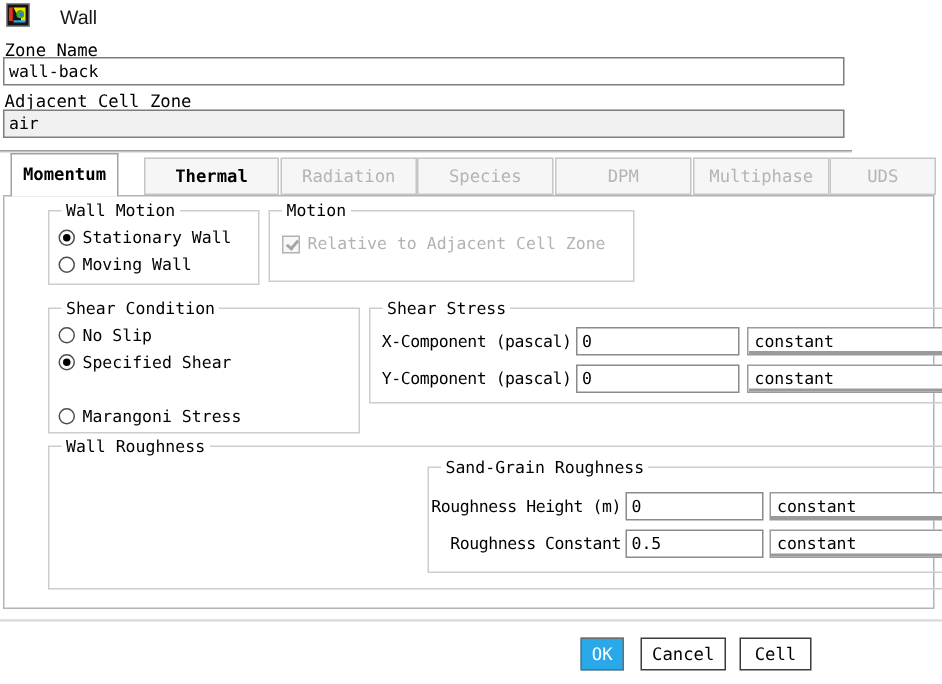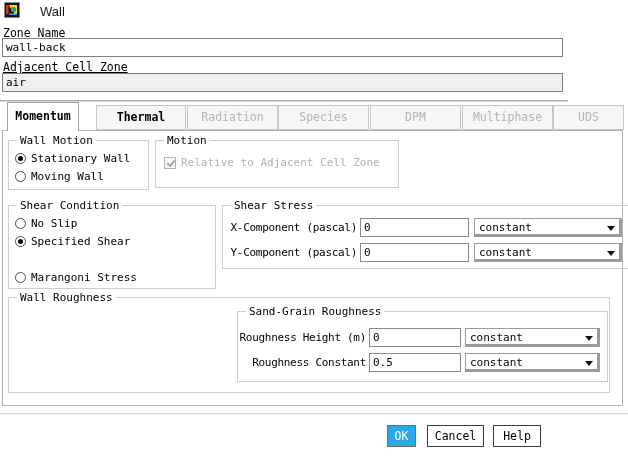--- a/index.html
+++ b/index.html
@@ -26,21 +26,21 @@
   .tab.active { top:102px; height:29px; background:#fff; border:1px solid #a2a2a2; border-bottom:none;
                 line-height:26px; z-index:3; }
   .t0{left:7px;width:72px;} .t1{left:96px;width:90px;} .t2{left:187px;width:91px;}
   .t3{left:278px;width:91px;} .t4{left:370px;width:91px;} .t5{left:462px;width:91px;}
   .t6{left:553px;width:71px;}
 
   
   .pane { position:absolute; left:2px; top:130px; width:621px; height:276px; border:1px solid #b3b3b3;
           background:#fff; z-index:2; }
 
-  .group { position:absolute; border:1px solid #cdcdcd; }
+  .group { position:absolute; border:1px solid #cdcdcd;margin-left:24px; }
   .legend { position:absolute; top:-7px; left:8px; background:#fff; padding:0 3px; line-height:13px;
             font-size:11px; color:#000; white-space:nowrap; }
 
   
   .opt { position:absolute; left:6px; display:flex; align-items:center; gap:5px; height:15px; white-space:nowrap; }
   .radio { width:11px; height:11px; border:1px solid #4d4d4d; border-radius:50%; background:#fff; position:relative; flex:0 0 auto; }
   .radio.on::after { content:""; position:absolute; left:2px; top:2px; width:5px; height:5px; border-radius:50%; background:#000; }
   .opt.disabled .radio { border-color:#c0c0c0; }
   .opt.disabled .olabel { color:#b2b2b2; }
   .checkbox { width:12px; height:12px; border:1px solid #b3b3b3; background:#f7f7f7; position:relative; flex:0 0 auto; }
@@ -76,21 +76,21 @@
     <circle cx="9.5" cy="7.5" r="2.6" fill="#3fae2a"></circle>
     <circle cx="10.2" cy="7.8" r="1.2" fill="#1f77ff"></circle>
     <rect x="5" y="11.5" width="8" height="1.5" fill="#2aa7e8"></rect>
   </svg>
 </span>
 <span class="wintitle">Wall</span>
 
 <div class="toplabel" style="top:26px;">Zone Name</div>
 <input class="txt" style="top: 38px;" value="wall-back">
 
-<div class="toplabel" style="top:60px;text-decoration:underline;">Adjacent Cell Zone</div>
+<div class="toplabel" style="top:60px;">Adjacent Cell Zone</div>
 <input class="txt ro" style="top: 73px;" readonly="" value="air">
 
 <div class="topline"></div>
 
 <div class="tab t0 active">Momentum</div>
 <div class="tab t1">Thermal</div>
 <div class="tab t2 disabled">Radiation</div>
 <div class="tab t3 disabled">Species</div>
 <div class="tab t4 disabled">DPM</div>
 <div class="tab t5 disabled">Multiphase</div>
@@ -170,13 +170,13 @@
       </div>
     </div>
   </div>
 
 </div>
 
 <div class="sepline"></div>
 
 <div class="btn ok">OK</div>
 <div class="btn cancel">Cancel</div>
-<div class="btn help">Help</div>
+<div class="btn help">Cell</div>
 
 </body></html>

